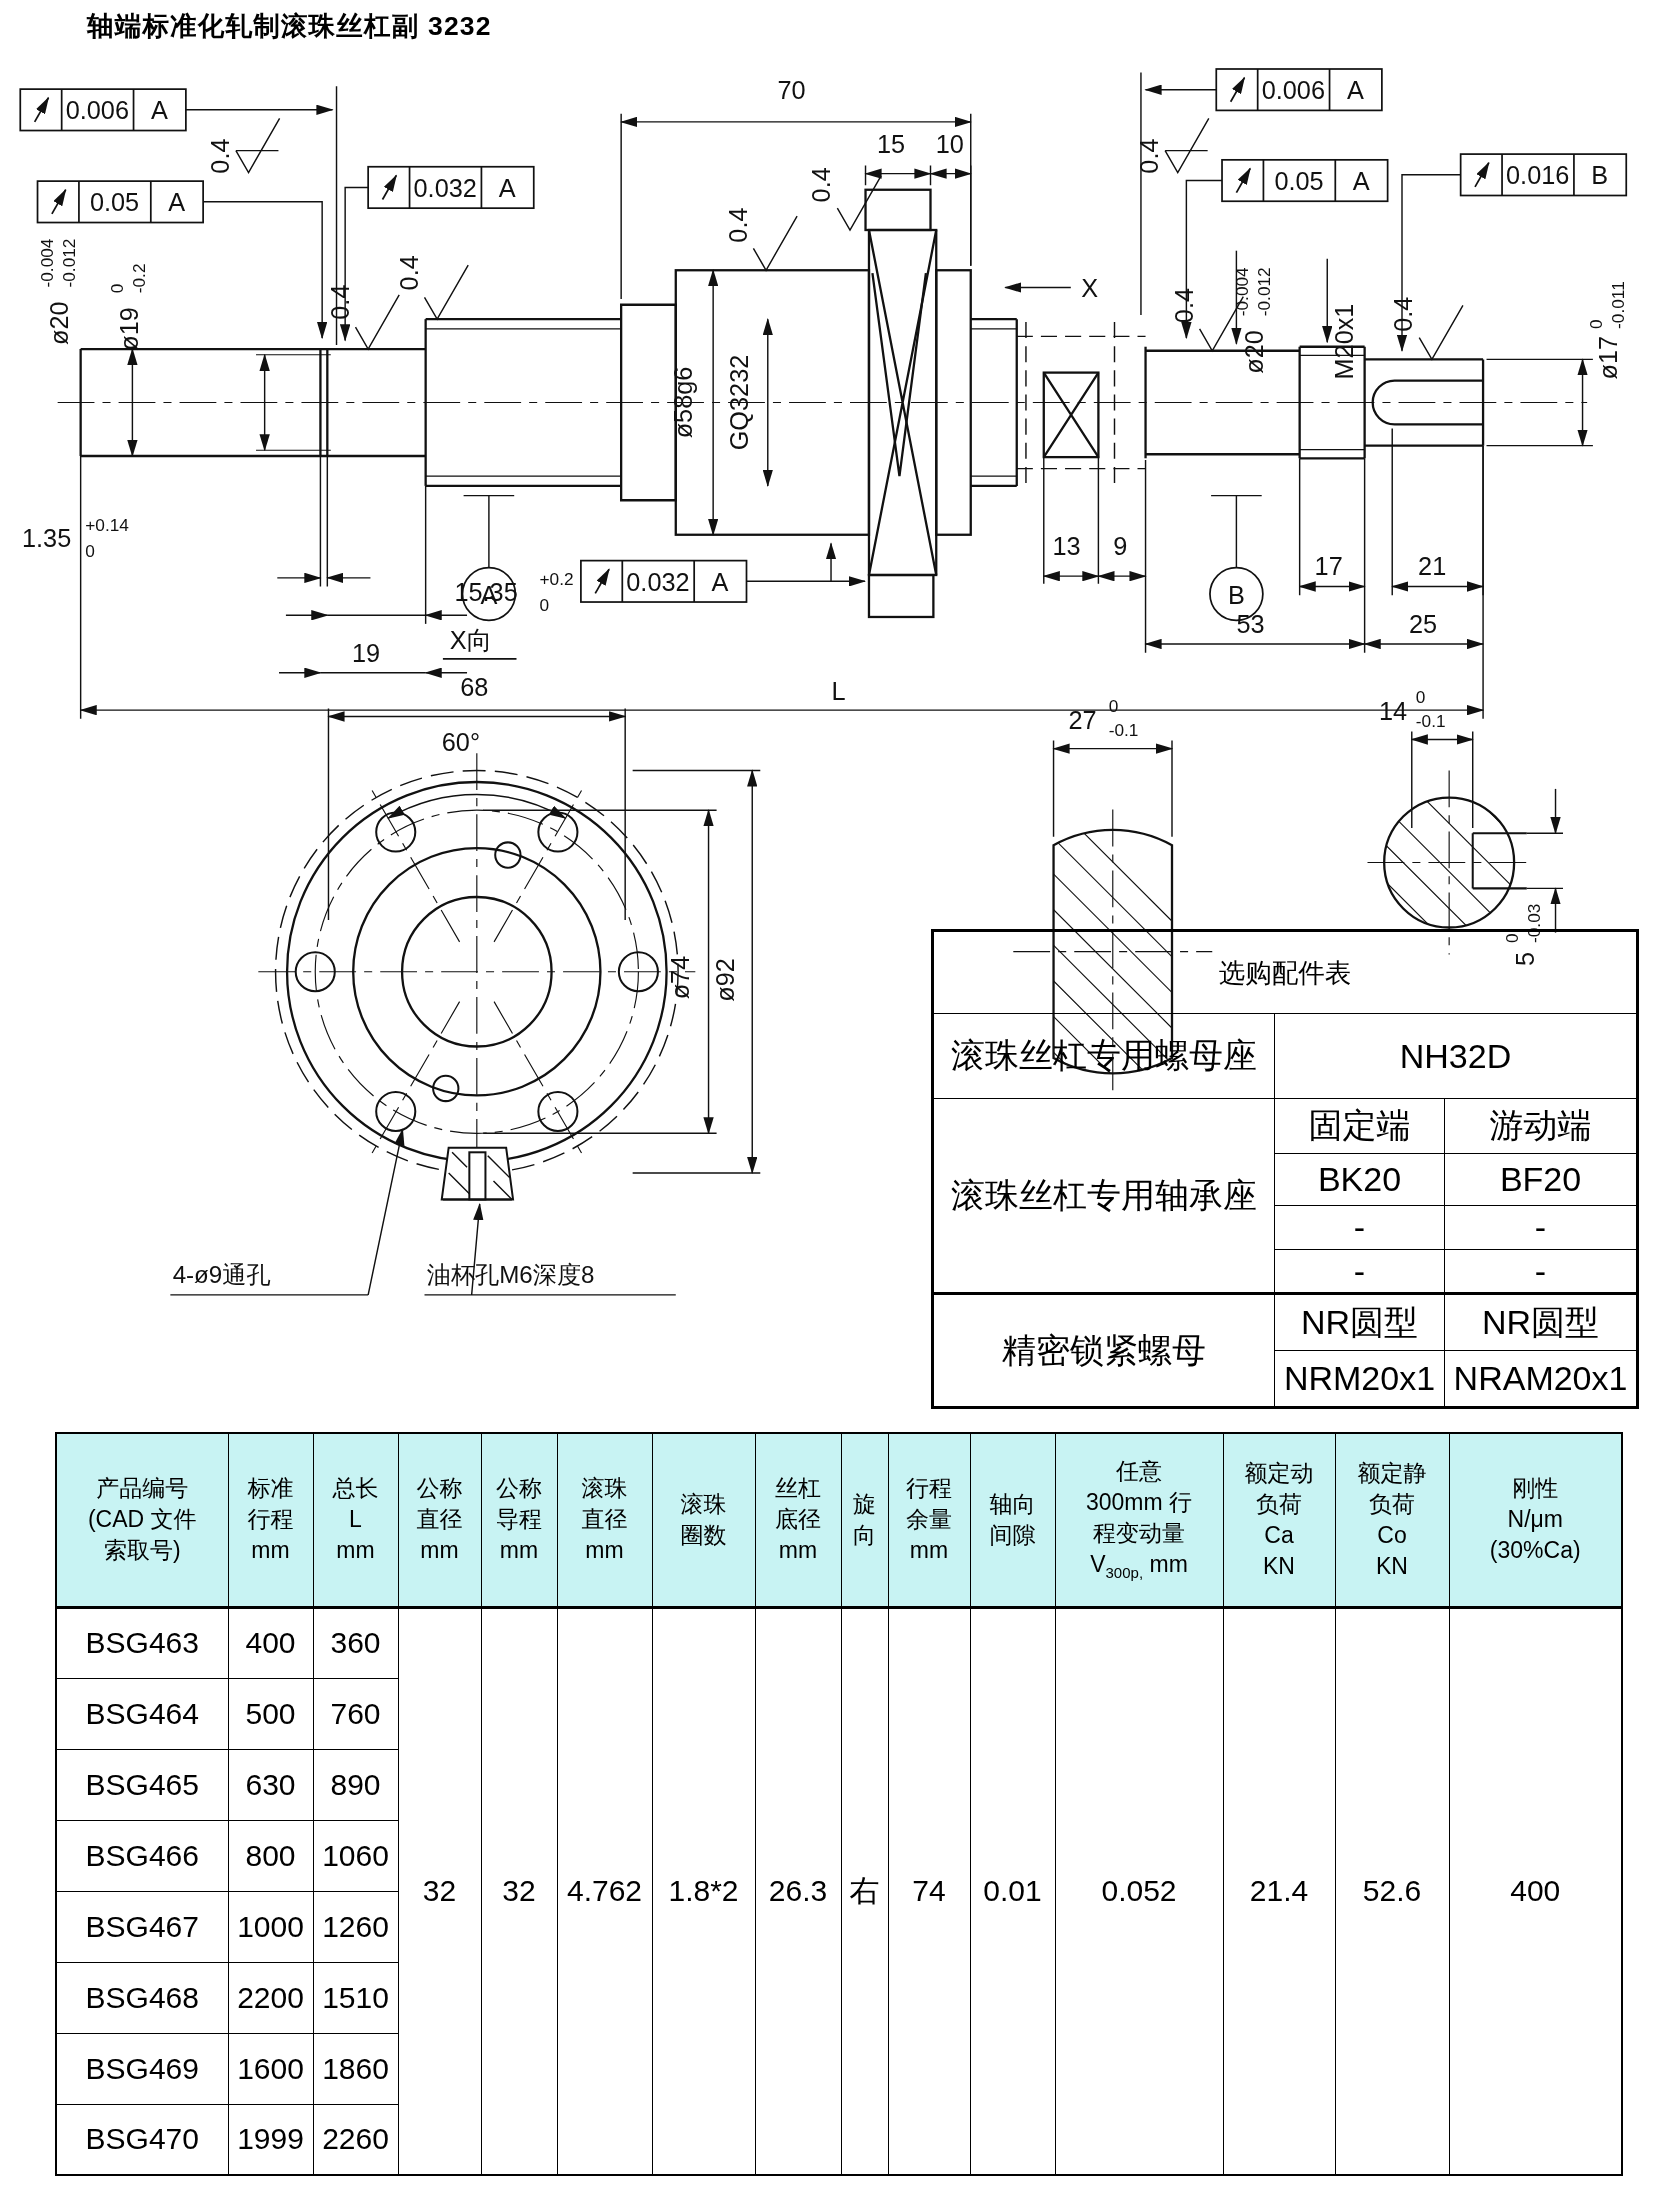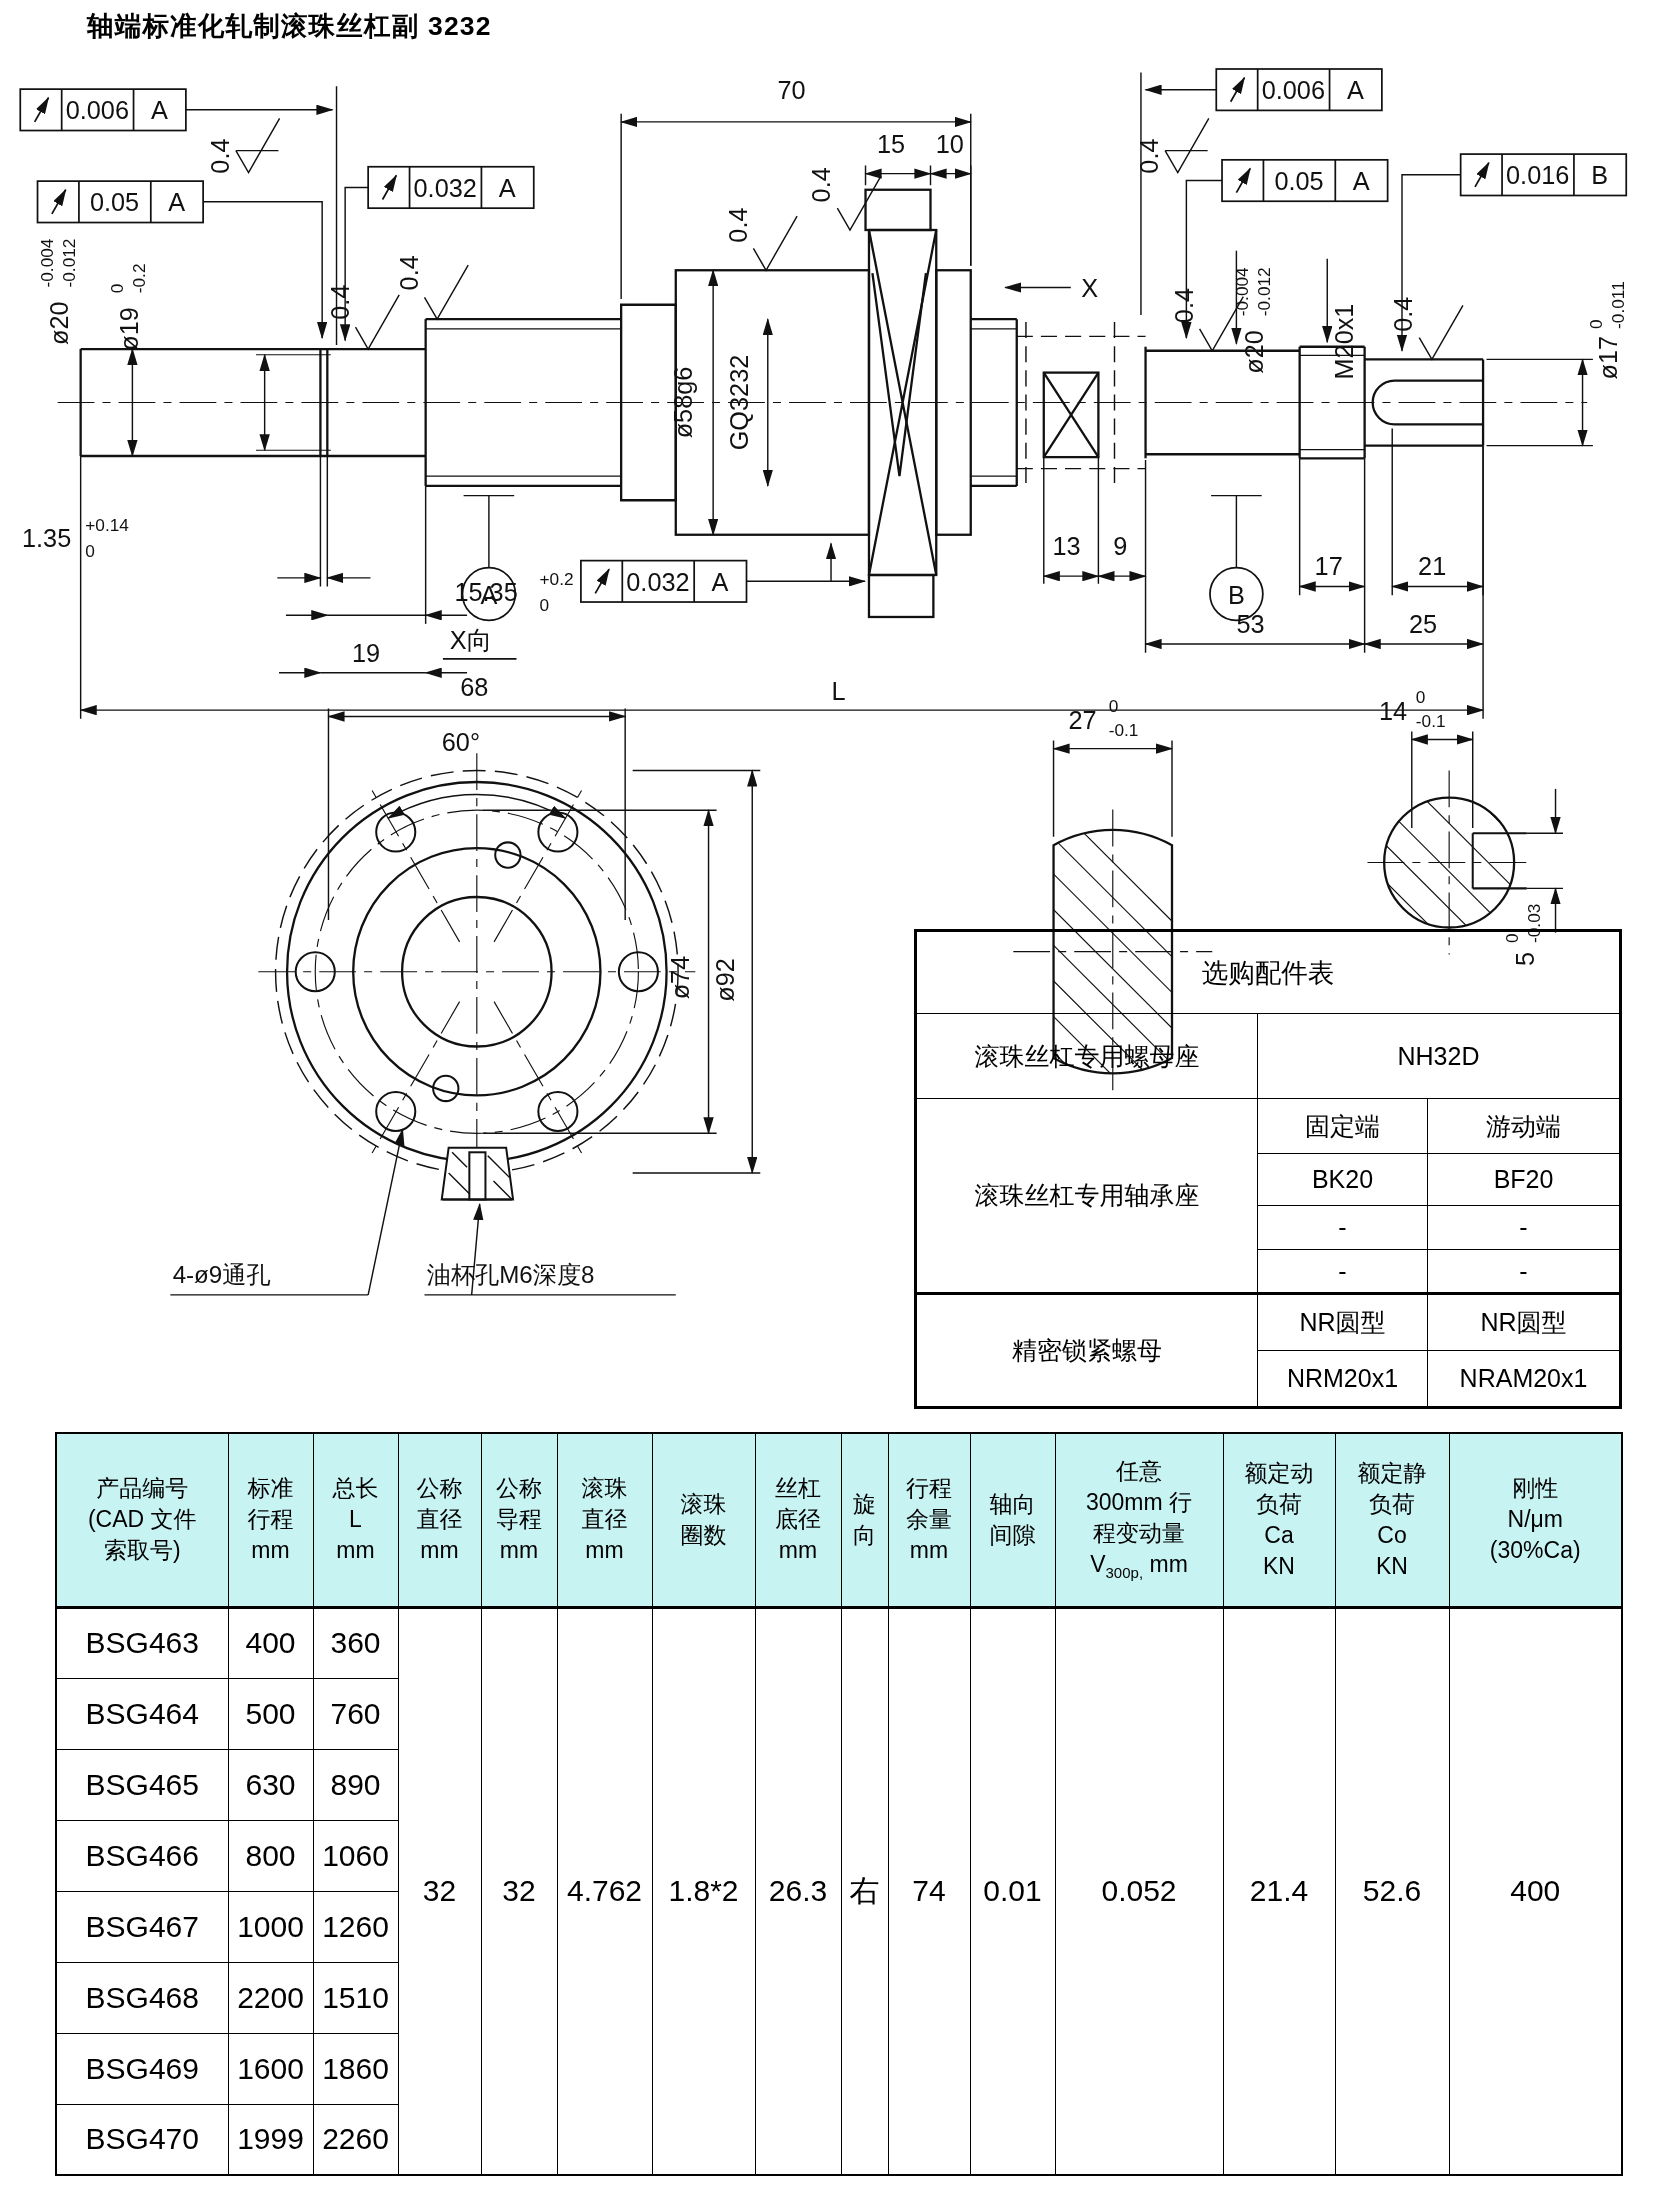--- a/index.html
+++ b/index.html
@@ -7,23 +7,23 @@
         font-family:"Liberation Sans",sans-serif;color:#000;text-decoration:underline;}
   .title{position:absolute;left:87px;top:8px;font-size:26.5px;font-weight:bold;letter-spacing:1.2px;}
   svg text{font-family:"Liberation Sans",sans-serif;fill:#111;}
   .d{font-size:44px;}
   .s{font-size:30px;}
   .c{font-size:42px;}
   
   table{border-collapse:collapse;table-layout:fixed;}
   td,th{border:1.7px solid #000;text-align:center;vertical-align:middle;padding:0;overflow:hidden;}
   .acc{position:absolute;left:914px;top:929px;width:705px;}
-  .acc td{font-size:25px;}
+  .acc td{font-size:34px;}
   .acc .t{font-size:26.5px;}
-  .acc table{width:705px;border:3.5px solid #000;}
+  .acc table{width:705px;border:3.5px solid #000;margin-left:17px;}
   .thick-top td{border-top:3.5px solid #000;}
   .main{position:absolute;left:55px;top:1432px;width:1568px;}
   .main table{width:1568px;border:2.9px solid #000;}
   .main th{background:#c8f3f3;font-weight:normal;font-size:23px;line-height:1.35;border-bottom:3.5px solid #000;}
   .main td{font-size:30px;}
   .main th div{white-space:nowrap;}
   sub{font-size:15px;}
 </style>
 </head>
 <body>

